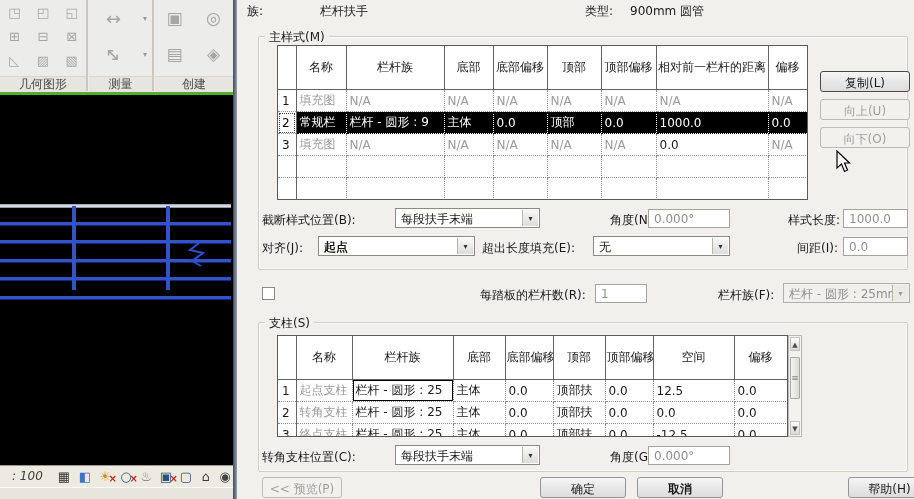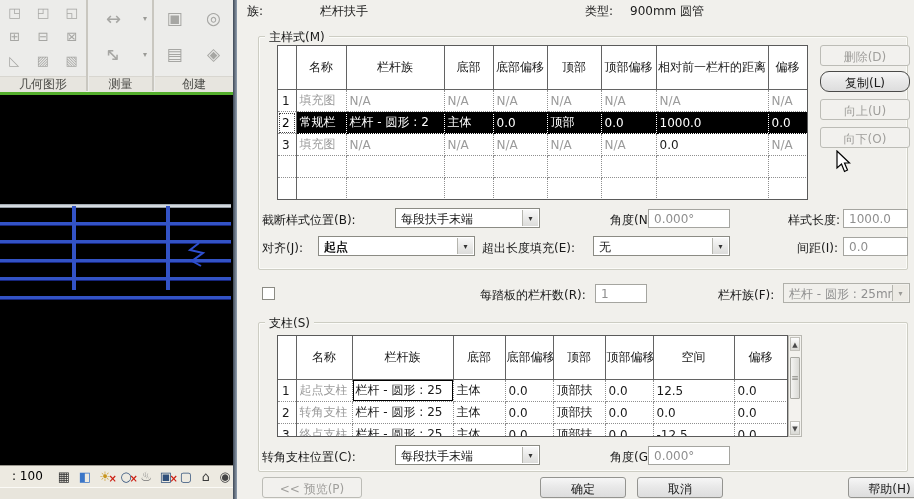--- a/index.html
+++ b/index.html
@@ -16,21 +16,21 @@
   .pdivider{position:absolute;top:0;width:2px;height:91px;background:#c9c7c0;}
   .caret{font-size:8px;color:#9a9a96;}
   .rot45{display:inline-block;transform:rotate(45deg);}
   .green-line{left:0;top:92px;width:233px;height:3px;background:#54ae2c;}
   .viewport{left:0;top:95px;width:233px;height:370px;background:#000;}
   .rail-gray{position:absolute;left:0;top:109px;width:231px;height:4px;
              background:linear-gradient(#8e97a0,#eef2f6 55%,#6c7680);}
   .rail-blue{position:absolute;left:0;width:231px;height:3px;background:#3353c6;box-shadow:0 1px 0 #16257c;}
   .post-blue{position:absolute;top:111px;width:4px;height:84px;background:#3353c6;}
   .view-bar{left:0;top:465px;width:233px;height:22px;background:#edeae1;border-top:1px solid #9a978e;box-sizing:border-box;}
-  .scale-txt{position:absolute;left:12px;top:3px;color:#000000;}
+  .scale-txt{position:absolute;left:12px;top:3px;color:#404040;font-style:italic;}
   .vic{position:absolute;top:2px;width:18px;height:17px;font-size:13px;line-height:17px;text-align:center;color:#334;}
   .vic .ovl{position:absolute;right:-3px;bottom:-2px;font-size:10px;font-weight:bold;color:#cc1e12;}
   .vic.c0{color:#333}.vic.c1{color:#3b76c8}.vic.c2{color:#c8951e}.vic.c3{color:#30507a}
   .vic.c4{color:#777}.vic.c5{color:#30507a}.vic.c6{color:#30507a}.vic.c7{color:#3a3a3a}.vic.c8{color:#444}
   .left-status{left:0;top:487px;width:233px;height:12px;background:#e8e5dc;border-top:1px solid #fbfaf6;box-sizing:border-box;}
   .win-edge{left:233px;top:0;width:4px;height:499px;background:linear-gradient(90deg,#3e4855,#93a0b0);}
 
   
   .dialog{left:237px;top:0;width:677px;height:499px;background:#f1f0ec;}
   .lbl{position:absolute;white-space:nowrap;}
@@ -46,21 +46,21 @@
   .grid td.num{border-right:1px solid #636363;padding-left:4px;}
   .grid tr.sel td{background:#000;color:#fff;border-right-color:#000;border-bottom-color:#000;}
   .grid tr.sel td.num{background:#fff;color:#000;border-right:1px solid #636363;
                       border-bottom:1px dotted #8f8f8f;outline:1px dotted #444;outline-offset:-2px;}
   .gray{color:#9b9b9b;}
   .focus-cell{box-shadow:inset 0 0 0 1px #000;}
 
   .btn{position:absolute;background:linear-gradient(#f6f6f6,#e9e9e9 45%,#dddddd);border:1px solid #949490;
        border-radius:3px;text-align:center;box-sizing:border-box;height:21px;padding-top:3px;color:#1a1a1a;cursor:default;}
   .btn.dis{color:#a09f9c;border-color:#bcbcb6;background:#f2f1ee;}
-  .btn.def{border-color:#4a4a48;border-radius:9px;}
+  .btn.def{border-color:#4a4a48;}
   .btn.focus{border:1px solid #2a8dd4;box-shadow:inset 0 0 0 1px #9cd3f5;}
 
   .combo{position:absolute;background:#fff;border:1px solid #8b8b84;height:20px;box-sizing:border-box;
          padding:2px 18px 0 5px;white-space:nowrap;overflow:hidden;}
   .combo .arr{position:absolute;right:1px;top:1px;bottom:1px;width:15px;font-size:8px;color:#333;
               background:linear-gradient(#f8f8f8,#dcdcda);border-left:1px solid #b5b5ae;
               display:flex;align-items:center;justify-content:center;}
   .combo.dis{background:#f1f0ec;color:#8f8f8f;border-color:#b0b0aa;}
   .combo.dis .arr{color:#9a9a96;background:#eceae4;}
 
@@ -190,21 +190,21 @@
           <td class="gray">N/A</td>
           <td class="gray">N/A</td>
           <td class="gray">N/A</td>
           <td class="gray">N/A</td>
           <td class="gray">N/A</td>
           <td class="gray">N/A</td>
         </tr>
         <tr class="sel">
           <td class="num">2</td>
           <td>常规栏</td>
-          <td>栏杆 - 圆形 : 2</td>
+          <td>栏杆 - 圆形 : 9</td>
           <td>主体</td>
           <td>0.0</td>
           <td>顶部</td>
           <td>0.0</td>
           <td>1000.0</td>
           <td>0.0</td>
         </tr>
         <tr>
           <td class="num">3</td>
           <td class="gray">填充图</td>
@@ -235,21 +235,20 @@
               <td></td>
               <td></td>
               <td></td>
               <td></td>
               <td></td>
         </tr>
       </tbody>
         </table>
     </div>
 
-    <div class="btn dis" style="left:583px;top:45px;width:90px;">删除(D)</div>
     <div class="btn def" style="left:583px;top:71px;width:90px;">复制(L)</div>
     <div class="btn dis" style="left:583px;top:127px;width:90px;">向下(O)</div>
     <div class="btn dis" style="left:583px;top:99px;width:90px;">向上(U)</div>
 
     <span class="lbl" style="left:25px;top:212px;">截断样式位置(B):</span>
     <div class="combo" style="left:158px;top:208px;width:145px;">
       <span>每段扶手末端</span>
       <span class="arr">▾</span>
     </div>
     <span class="lbl" style="left:373px;top:212px;">角度(N):</span>
@@ -351,23 +350,23 @@
     </div>
 
     <span class="lbl" style="left:25px;top:449px;">转角支柱位置(C):</span>
     <div class="combo" style="left:158px;top:445px;width:145px;">
       <span>每段扶手末端</span>
       <span class="arr">▾</span>
     </div>
     <span class="lbl" style="left:373px;top:449px;">角度(G):</span>
     <div class="tin" style="left:411px;top:446px;width:82px;">0.000°</div>
 
-    <div class="btn dis" style="left:25px;top:477px;width:100px;">&lt;&lt; 预览(P)</div>
+    <div class="btn dis" style="left:25px;top:477px;width:80px;">&lt;&lt; 预览(P)</div>
     <div class="btn" style="left:303px;top:477px;width:86px;">确定</div>
-    <div class="btn" style="left:400px;top:477px;width:86px;">取消</div>
+    <div class="btn" style="left:400px;top:477px;width:86px;font-weight:bold;">取消</div>
     <div class="btn" style="left:593px;top:477px;width:83px;margin-left:18px;">帮助(H)</div>
   </div>
 
   <svg class="abs" style="left:836px;top:150px;" width="16" height="24">
     <polygon points="1,1 1,18 5.5,14 8.5,21.5 11.5,20 8.5,13 13.5,13" fill="#ffffff" stroke="#000" stroke-width="1.2"></polygon>
   </svg>
 
 </div>
 
 </body></html>

